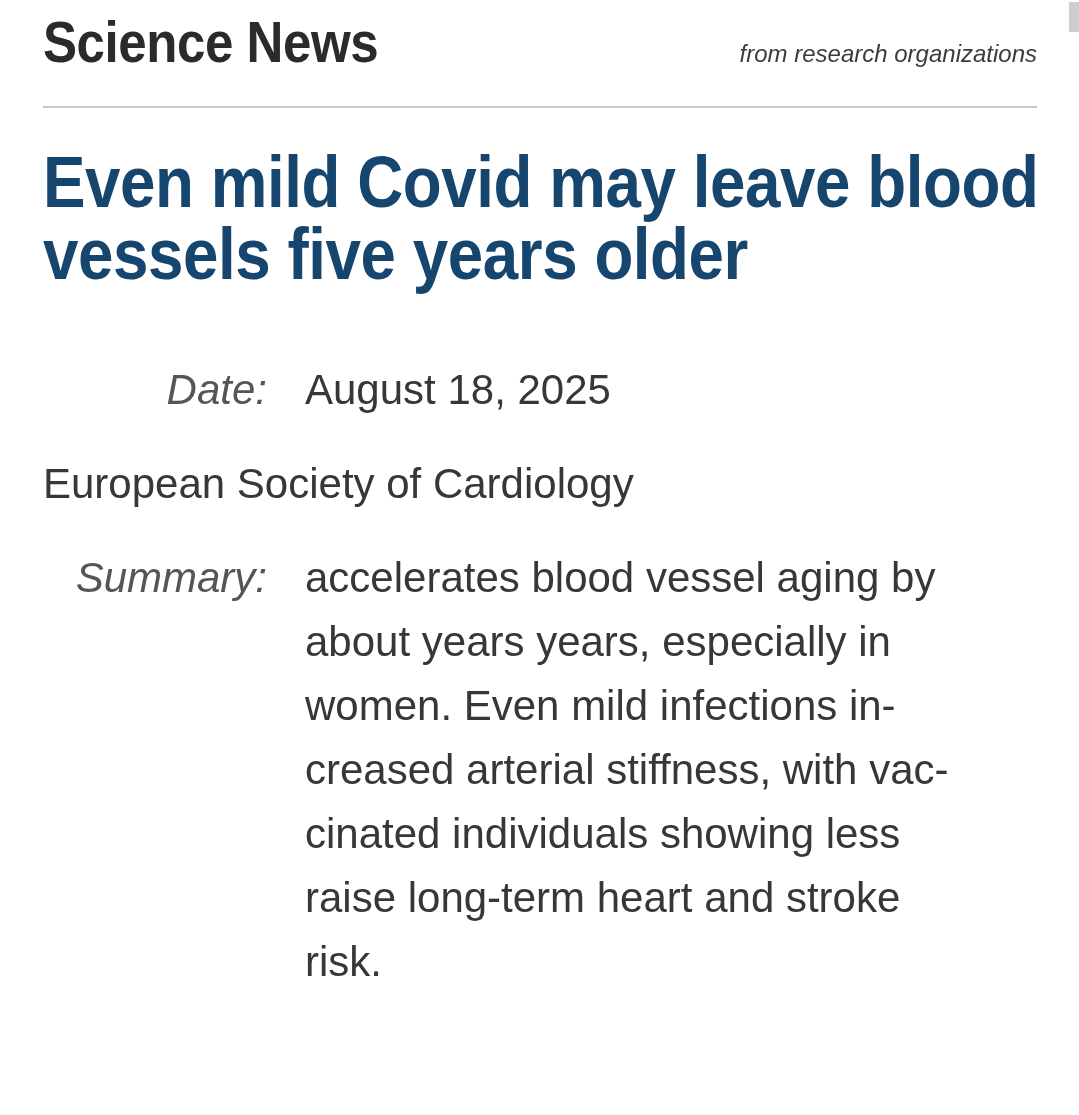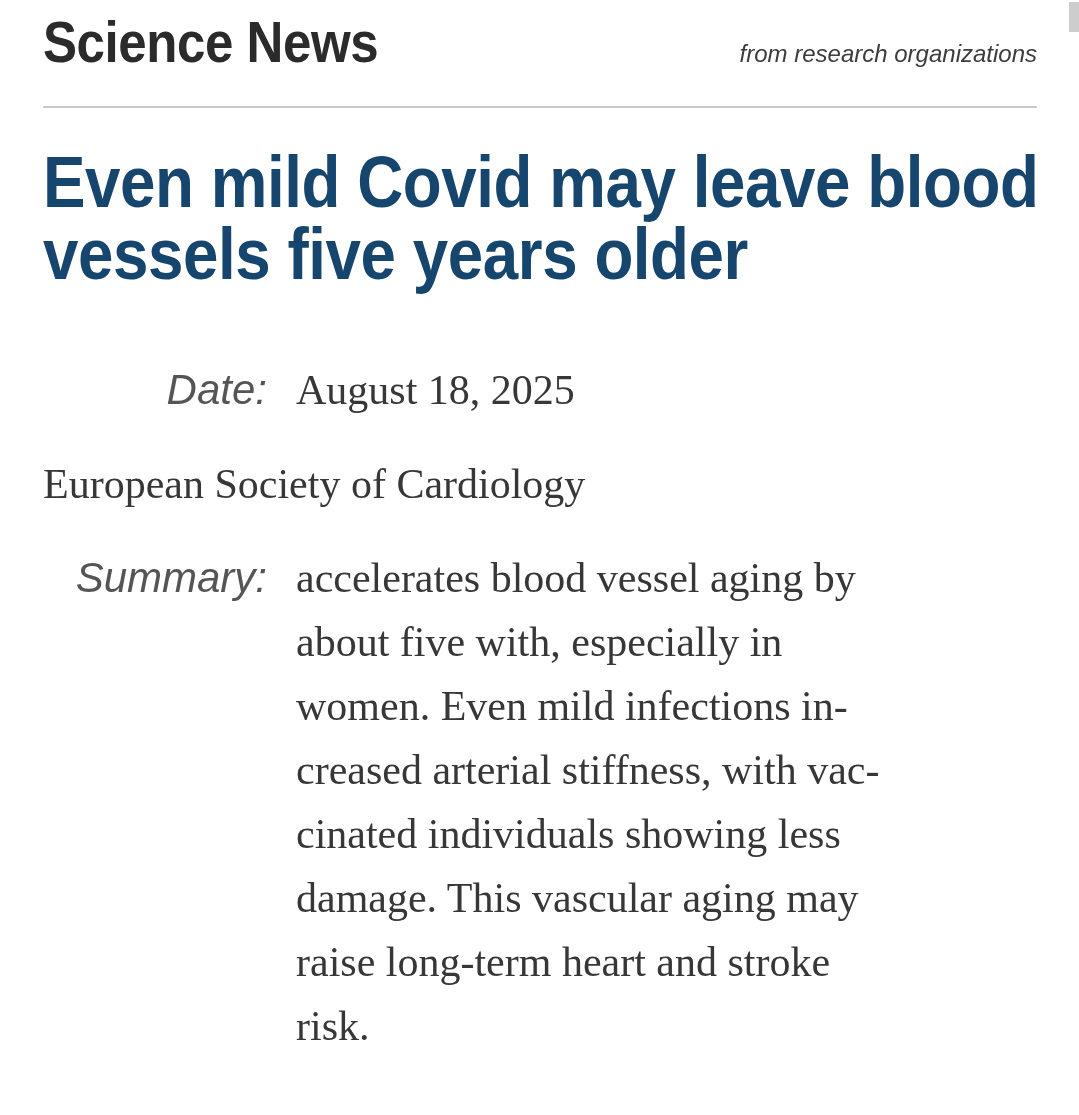--- a/index.html
+++ b/index.html
@@ -69,37 +69,36 @@
   .headline .hl-line { display: block; }
   
   .meta {
     margin-top: 68px;
     font-size: 42px;
     line-height: 64px;
   }
   .meta .row {
     display: grid;
     grid-template-columns: 224px 1fr;
-    column-gap: 29px;
+    column-gap: 38px;
     margin-bottom: 30px;
     align-items: start;
   }
   .meta dt {
     font-style: italic;
     color: var(--label-color);
     text-align: right;
     white-space: nowrap;
   }
   .meta dd {
     color: var(--value-color);
   }
   .meta dd .vline {
     display: block;
     white-space: nowrap;
-    font-family: Liberation Serif, serif;
   }
   
   .scrollbar-thumb {
     position: absolute;
     top: 2px;
     right: 0;
     width: 10px;
     height: 30px;
     background: var(--scrollbar-color);
   }
@@ -133,25 +132,24 @@
     <div class="row">
       <dd>
         <span class="vline">European Society of Cardiology</span>
       </dd>
     </div>
 
     <div class="row">
       <dt>Summary:</dt>
       <dd>
         <span class="vline">accelerates blood vessel aging by</span>
-        <span class="vline">about five with, especially in</span>
+        <span class="vline">about years years, especially in</span>
         <span class="vline">women. Even mild infections in-</span>
         <span class="vline">creased arterial stiffness, with vac-</span>
         <span class="vline">cinated individuals showing less</span>
-        <span class="vline">damage. This vascular aging may</span>
         <span class="vline">raise long-term heart and stroke</span>
         <span class="vline">risk.</span>
       </dd>
     </div>
 
   </dl>
 
   <div class="scrollbar-thumb"></div>
 
 </div>

